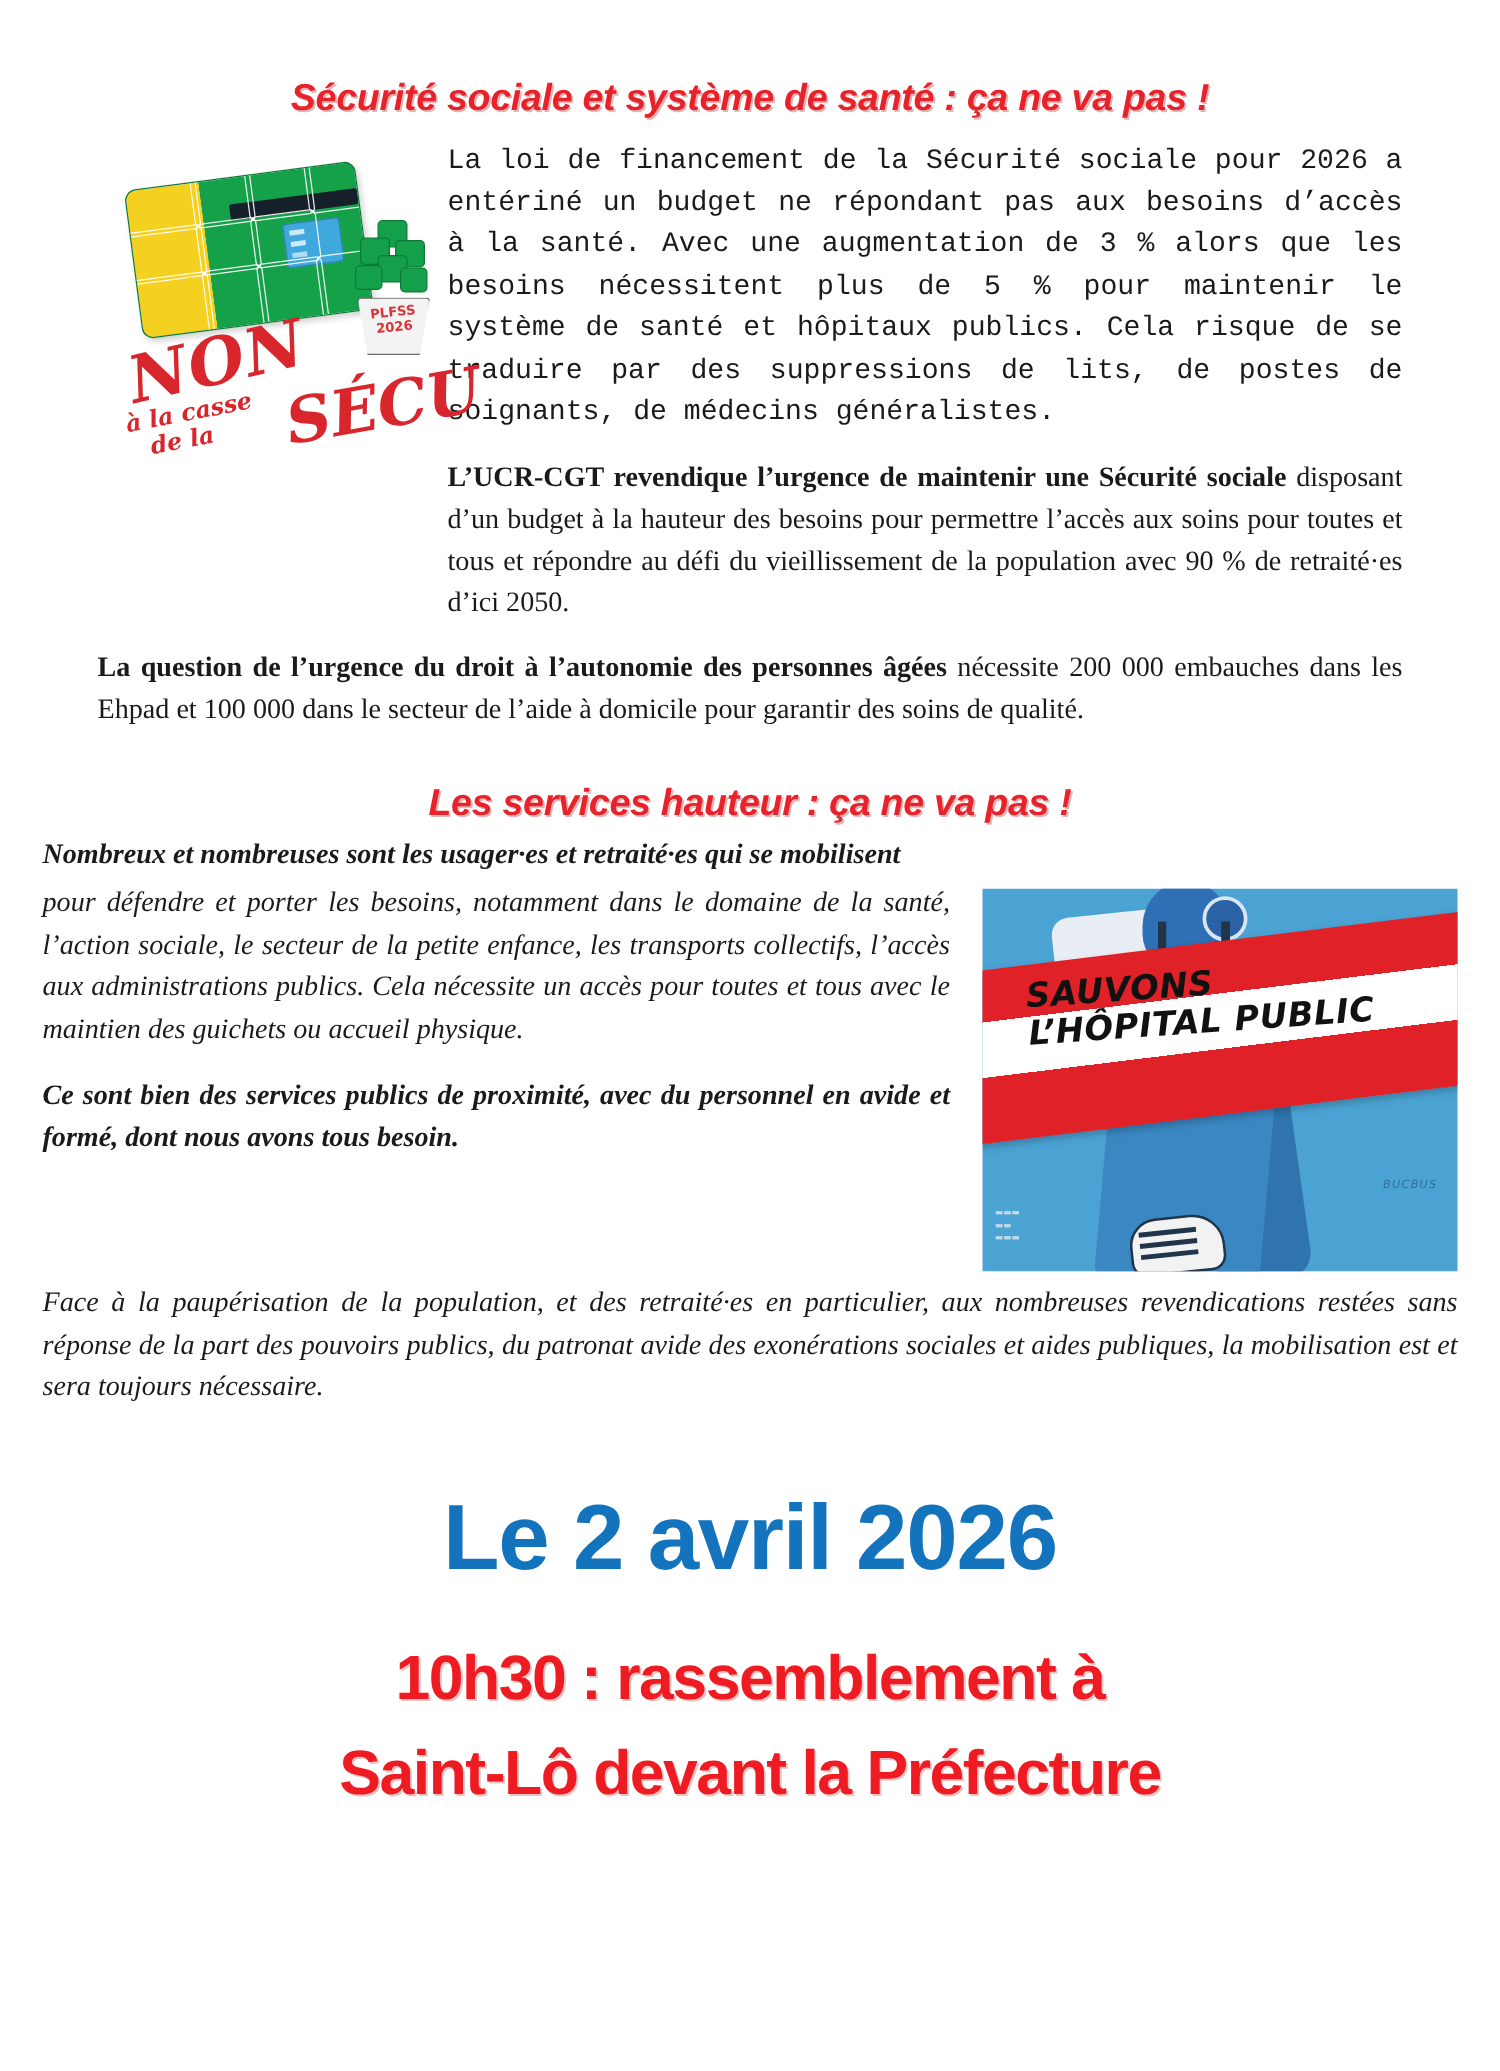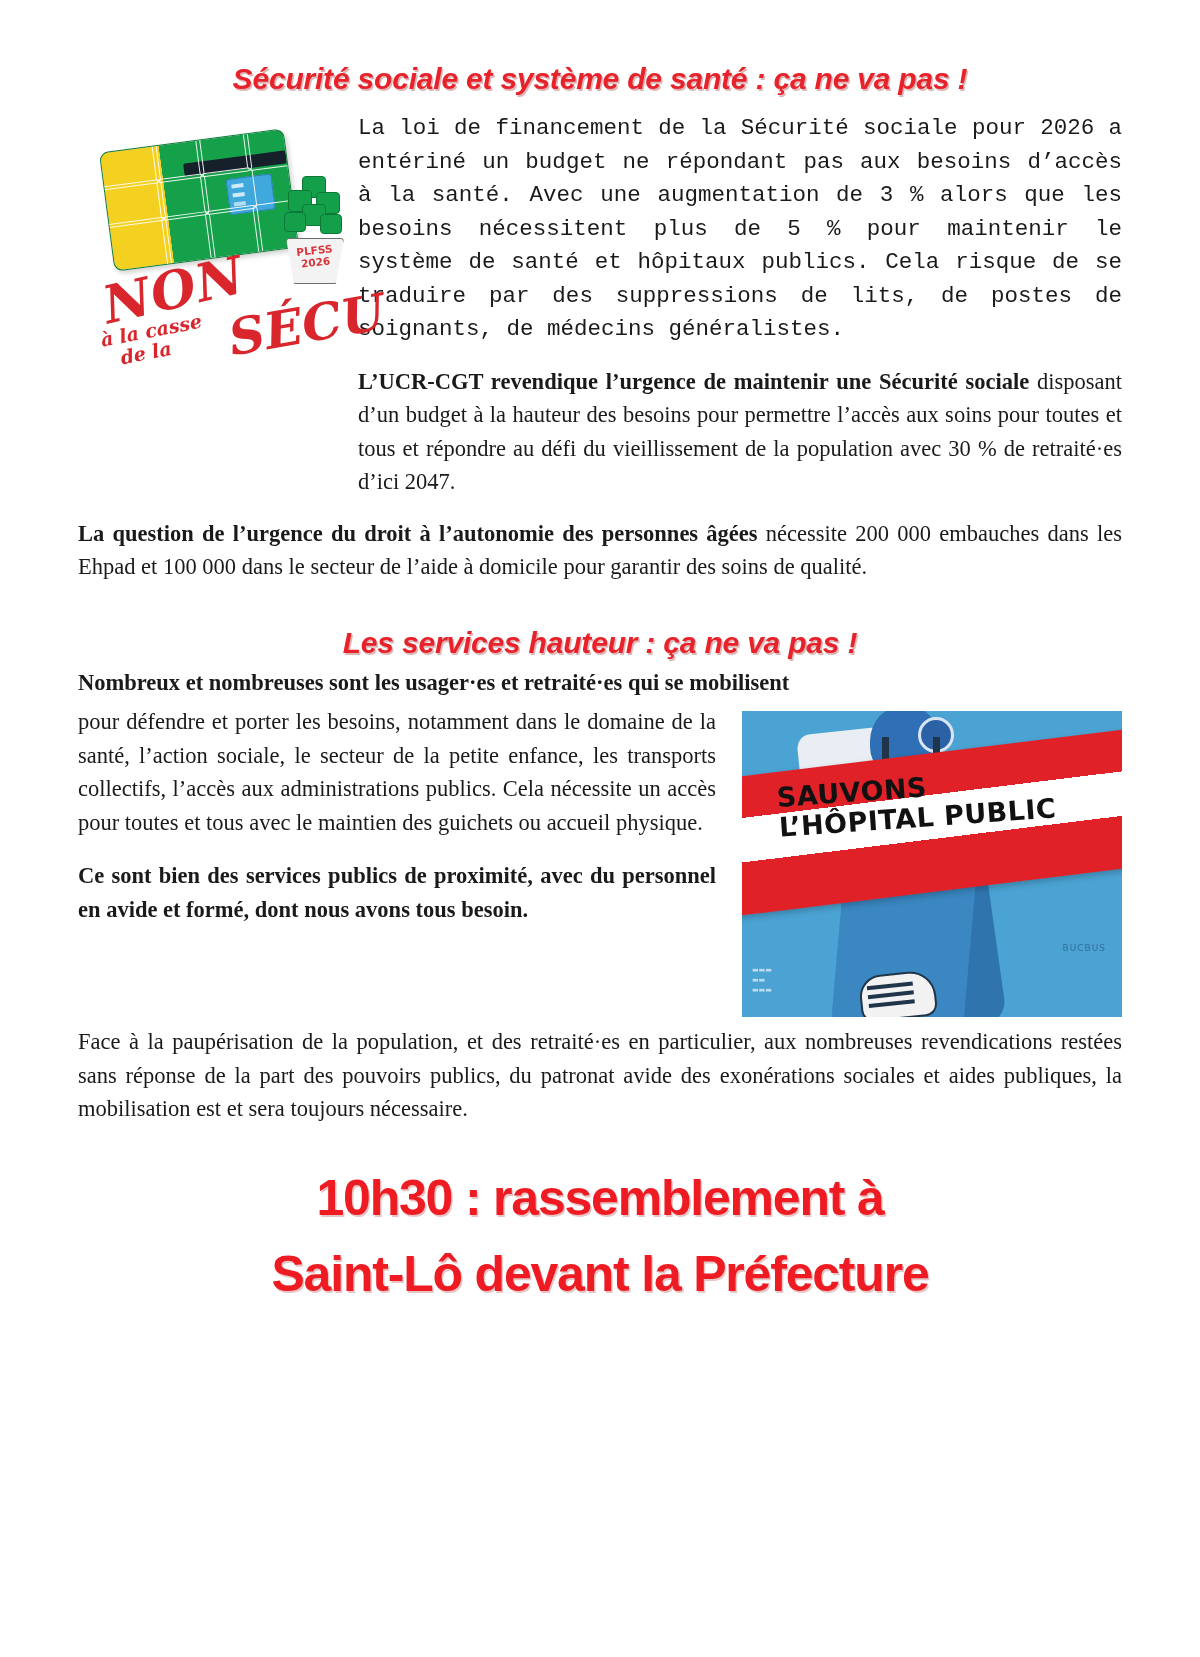--- a/index.html
+++ b/index.html
@@ -125,21 +125,21 @@
     transform: rotate(-13deg); line-height:1;
   }
   .hw-small1 {
     left: 24px; top: 206px; font-size: 19px; transform: rotate(-11deg); line-height:1.1;
   }
   .hw-secu {
     left: 150px; top: 186px; font-size: 50px; transform: rotate(-10deg); line-height:1;
   }
 
   
-  .sp-block { padding: 0 78px; margin-top: 6px; }
+  .sp-block { padding: 0 34px; margin-top: 6px; font-style: italic; }
   .illus-hopital {
     float: right;
     width: 380px; height: 306px;
     margin: 6px 0 8px 26px;
     position: relative;
     overflow: hidden;
     background: #4ba3d3;
   }
   .sp-lead { margin-bottom: 6px; }
   .sp-col { text-align: justify; }
@@ -272,21 +272,21 @@
         <div class="handwrite hw-small1">
           <span>à la casse</span><br>
           <span style="margin-left:16px;display:inline-block">de la</span>
         </div>
         <div class="handwrite hw-secu">SÉCU</div>
       </div>
     </div>
 
     <p class="body-text para-1">La loi de financement de la Sécurité sociale pour 2026 a entériné un budget ne répondant pas aux besoins d’accès à la santé. Avec une augmentation de 3 % alors que les besoins nécessitent plus de 5 % pour maintenir le système de santé et hôpitaux publics. Cela risque de se traduire par des suppressions de lits, de postes de soignants, de médecins généralistes.</p>
 
-    <p class="body-text para-2"><b>L’UCR-CGT revendique l’urgence de maintenir une Sécurité sociale</b><span> disposant d’un budget à la hauteur des besoins pour permettre l’accès aux soins pour toutes et tous et répondre au défi du vieillissement de la population avec 30 % de retraité·es d’ici 2047.</span></p>
+    <p class="body-text para-2"><b>L’UCR-CGT revendique l’urgence de maintenir une Sécurité sociale</b><span> disposant d’un budget à la hauteur des besoins pour permettre l’accès aux soins pour toutes et tous et répondre au défi du vieillissement de la population avec 90 % de retraité·es d’ici 2050.</span></p>
 
     <p class="body-text para-3"><b>La question de l’urgence du droit à l’autonomie des personnes âgées</b><span> nécessite 200 000 embauches dans les Ehpad et 100 000 dans le secteur de l’aide à domicile pour garantir des soins de qualité.</span></p>
   </div>
 
   <h1 class="section-heading" id="heading-2" style="margin-top:40px;">Les services hauteur : ça ne va pas !</h1>
 
   <div class="sp-block">
 
     <p class="body-text sp-lead"><b>Nombreux et nombreuses sont les usager·es et retraité·es qui se mobilisent</b></p>
 
@@ -309,19 +309,20 @@
     </div>
 
     <p class="body-text sp-col"> pour défendre et porter les besoins, notamment dans le domaine de la santé, l’action sociale, le secteur de la petite enfance, les transports collectifs, l’accès aux administrations publics. Cela nécessite un accès pour toutes et tous avec le maintien des guichets ou accueil physique.</p>
 
     <p class="body-text sp-col sp-bold"><b>Ce sont bien des services publics de proximité, avec du personnel en avide et formé, dont nous avons tous besoin.</b></p>
 
     <p class="body-text sp-tail">Face à la paupérisation de la population, et des retraité·es en particulier, aux nombreuses revendications restées sans réponse de la part des pouvoirs publics, du patronat avide des exonérations sociales et aides publiques, la mobilisation est et sera toujours nécessaire.</p>
   </div>
 
   <div class="cta">
+    <div class="cta-date">Le 2 avril 2026</div>
     <div class="cta-rally">
       <span class="l1">10h30 : rassemblement à</span>
       <span class="l2">Saint-Lô devant la Préfecture</span>
     </div>
   </div>
 
 </div>
 
 </body></html>

